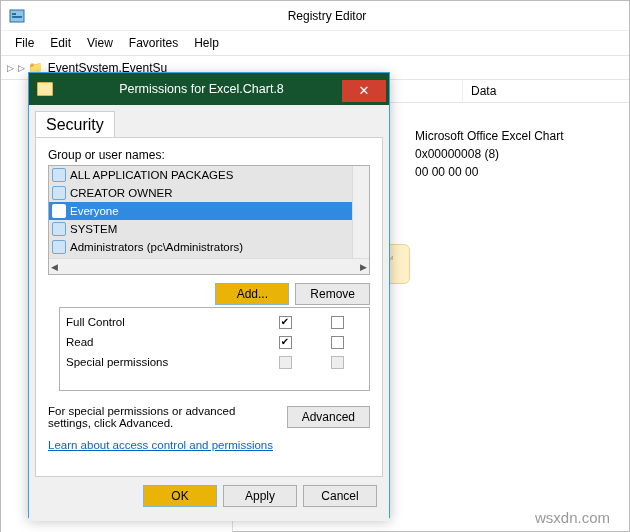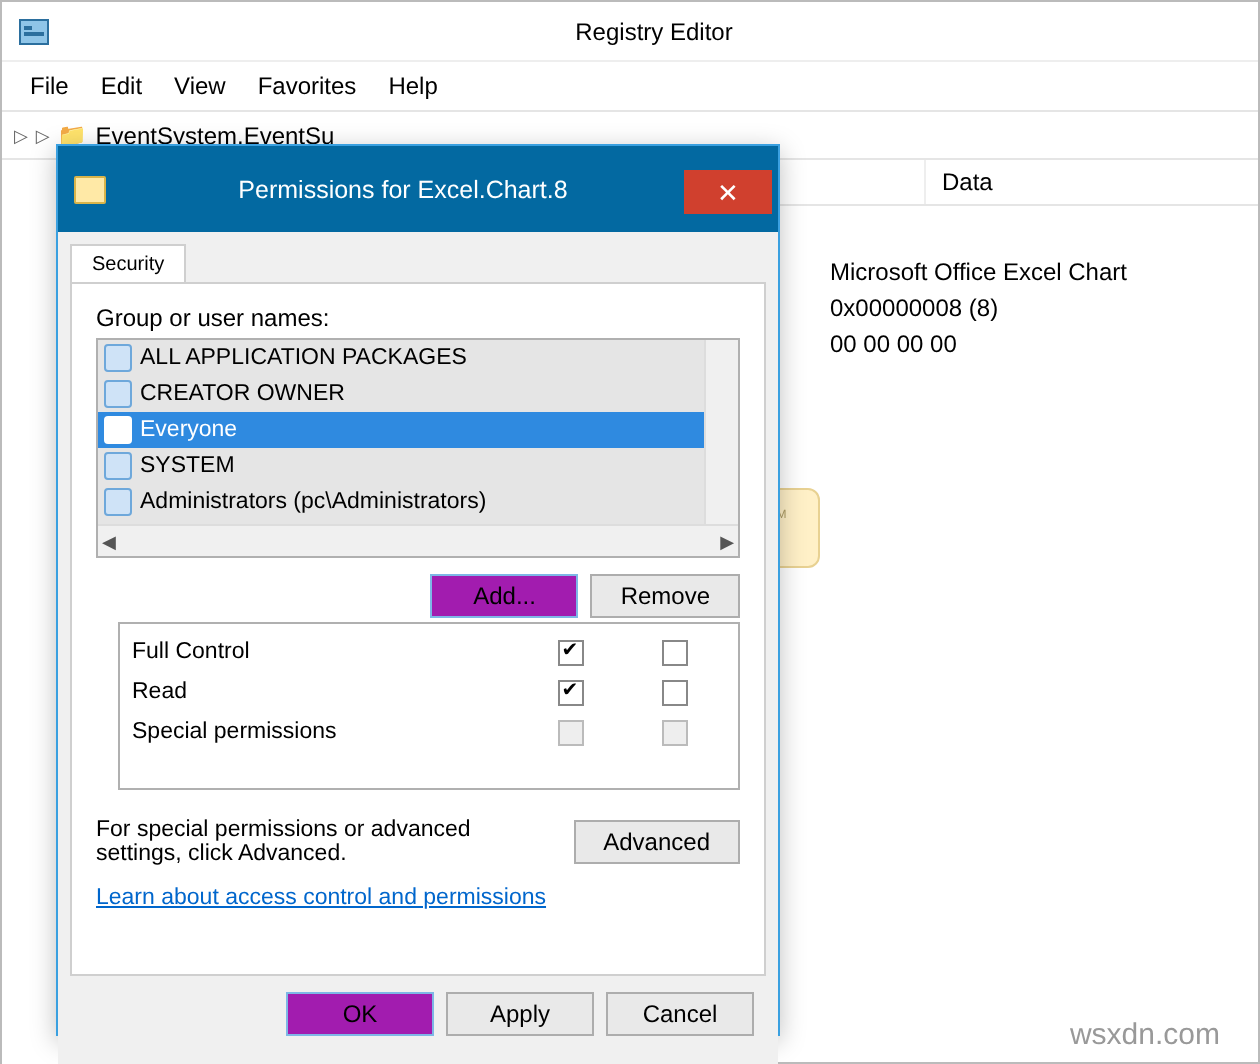--- a/index.html
+++ b/index.html
@@ -21,40 +21,40 @@
   .col-name { width: 120px; border-right: 1px solid #eee; }
   .col-type { width: 110px; border-right: 1px solid #eee; }
   .col-data { flex: 1; }
   .reg-rows { padding-top: 24px; margin-left:-56px;}
   .reg-row { display: flex; }
   .reg-row div:nth-child(1) { width: 120px; padding: 2px 8px; }
   .reg-row div:nth-child(2) { width: 110px; padding: 2px 8px; }
   .reg-row div:nth-child(3) { flex: 1; padding: 2px 8px; }
 
   .perm-window { position: absolute; left: 28px; top: 72px; width: 362px; height: 446px; background: #fff; border: 1px solid #3aa0e0; box-shadow: 0 3px 12px rgba(0,0,0,0.25); }
-  .perm-titlebar { height: 43px; background: #0369a1; color: #fff; display: flex; align-items: center; }
+  .perm-titlebar { height: 32px; background: #14532d; color: #fff; display: flex; align-items: center; }
   .perm-titlebar .foldicon { width: 16px; height: 14px; background: #ffe9a6; border: 1px solid #d9b44a; border-radius: 1px; margin: 0 8px; }
   .perm-titlebar .ptitle { flex: 1; text-align: center; font-size: 12.5px; }
   .perm-close { width: 44px; height: 22px; margin: 3px 3px 0 0; background: #d0402e; color: #fff; display: flex; align-items: center; justify-content: center; font-size: 13px; }
   .perm-body { background: #f0f0f0; padding: 6px; height: calc(100% - 28px); display: flex; flex-direction: column; }
   .tabstrip { display: flex; margin-bottom: -1px; }
-  .tab { background: #fff; border: 1px solid #cfcfcf; border-bottom: none; padding: 4px 10px; font-size: 10px; }
+  .tab { background: #fff; border: 1px solid #cfcfcf; border-bottom: none; padding: 4px 10px; font-size: 16px; }
   .tab-panel { background: #fff; border: 1px solid #cfcfcf; flex: 1; padding: 10px 12px 12px 12px; position: relative; }
   .group-label { font-size: 12px; margin-bottom: 3px; }
   .listbox { border: 1px solid #b0b0b0; height: 110px; background: #e5e5e5; position: relative; overflow: hidden; }
   .list-scroll { position: absolute; right: 0; top: 0; bottom: 16px; width: 17px; background: #f0f0f0; border-left: 1px solid #ddd; }
   .list-hscroll { position: absolute; left: 0; right: 0; bottom: 0; height: 16px; background: #f0f0f0; border-top: 1px solid #ddd; display: flex; justify-content: space-between; align-items: center; padding: 0 2px; font-size: 9px; color: #555; }
   .list-items { position: absolute; left: 0; top: 0; right: 17px; bottom: 16px; }
   .li { display: flex; align-items: center; height: 18px; padding: 0 3px; font-size: 11.5px; gap: 4px; }
   .li.sel { background: #2f8ae0; color: #fff; }
   .uicon { width: 14px; height: 14px; background: #cfe3f7; border: 1px solid #6ea8db; border-radius: 2px; }
   .li.sel .uicon { background: #fff; border-color: #fff4; }
   .btn-row { display: flex; justify-content: flex-end; gap: 6px; margin-top: 8px; }
   .btn { border: 1px solid #adadad; background: #e9e9e9; padding: 3px 14px; font-size: 12px; min-width: 74px; text-align: center; }
-  .btn.primary { background: #a21caf; border-color: #7eb7e6; }
+  .btn.primary { background: #eab308; border-color: #7eb7e6; }
   .perm-header { display: flex; margin-top: 12px; }
   .perm-header .lbl { flex: 1; font-size: 11.5px; }
   .perm-header .col { width: 52px; text-align: center; font-size: 11.5px; }
   .perm-box { border: 1px solid #b0b0b0; padding: 4px 6px 18px 6px; margin-top: 2px; margin-left: 11px; }
   .perm-row { display: flex; align-items: center; height: 20px; }
   .perm-row .pname { flex: 1; font-size: 11.5px; }
   .perm-row .cbcell { width: 52px; display: flex; justify-content: center; }
   .cb { width: 13px; height: 13px; border: 1px solid #888; background: #fff; display: inline-flex; align-items: center; justify-content: center; font-size: 10px; line-height: 1; }
   .cb.dis { background: #eee; border-color: #bbb; }
   .adv-row { margin-top: 14px; display: flex; align-items: center; gap: 10px; }

